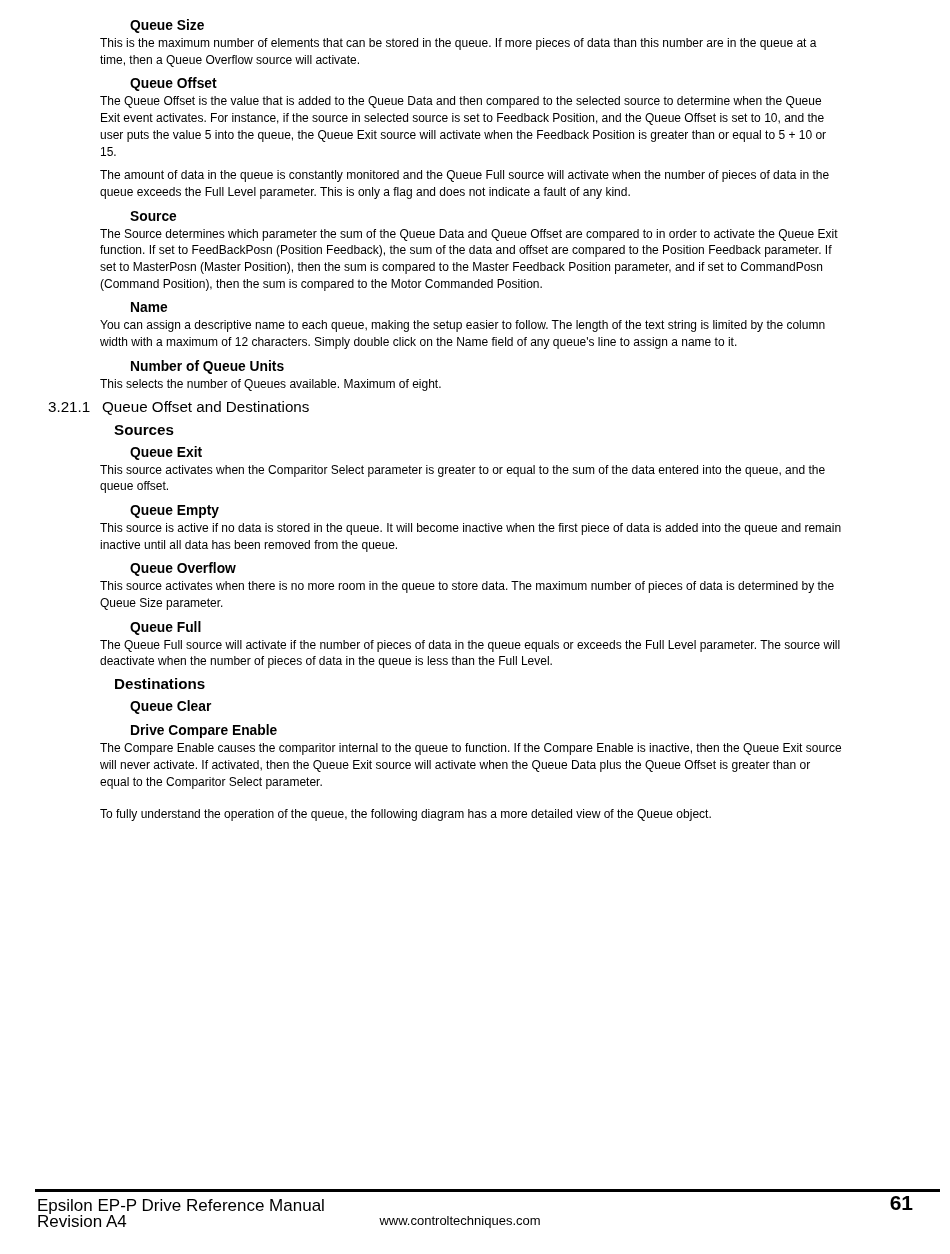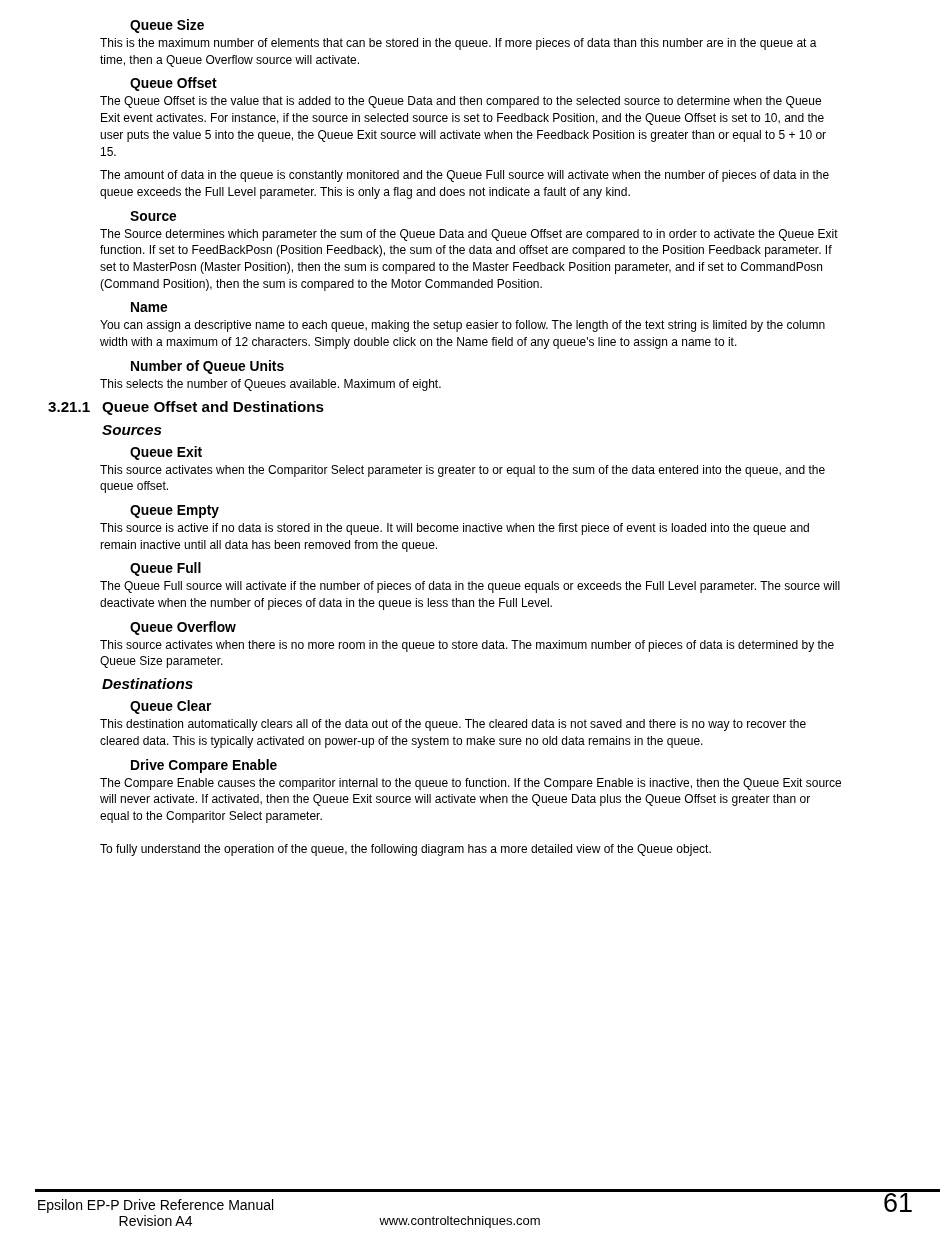--- a/index.html
+++ b/index.html
@@ -32,61 +32,59 @@
   .closing-para p {
     font-size: 12px;
     line-height: 16.7px;
     margin: 0;
   }
   .section-head {
     position: relative;
     margin-top: 5px;
     margin-left: 2px;
     font-size: 15.2px;
-    font-weight: bold;
+    font-weight: normal;
     line-height: 18px;
   }
   .section-head .sec-num {
     position: absolute;
     left: -54px;
     top: 0;
   }
   .group-head {
     margin-top: 5px;
-    margin-left: 2px;
+    margin-left: 14px;
     font-size: 15.2px;
     font-weight: bold;
     line-height: 18px;
-    font-style: italic;
   }
   .group-head + .block { margin-top: 5px; }
   .closing-para { margin-top: 16px; }
   .footer-rule {
     position: absolute;
     left: 35px;
     top: 1189px;
     width: 905px;
     height: 3px;
     background: #000000;
   }
   .page-number {
     position: absolute;
     top: 1192px;
     right: 37px;
-    font-size: 27px;
-    font-weight: normal;
+    font-size: 21px;
+    font-weight: bold;
     line-height: 22px;
   }
   .footer-left {
     position: absolute;
     left: 37px;
     top: 1198px;
-    font-size: 14px;
+    font-size: 17px;
     line-height: 15.5px;
-    text-align: center;
   }
   .footer-site {
     position: absolute;
     left: 0;
     top: 1213px;
     width: 920px;
     text-align: center;
     font-size: 13px;
     line-height: 15.5px;
   }
@@ -133,38 +131,37 @@
 
     <div class="group-head">Sources</div>
 
     <section class="block">
       <h3>Queue Exit</h3>
       <p>This source activates when the Comparitor Select parameter is greater to or equal to the sum of the data entered into the queue, and the queue offset.</p>
     </section>
 
     <section class="block">
       <h3>Queue Empty</h3>
-      <p>This source is active if no data is stored in the queue. It will become inactive when the first piece of event is loaded into the queue and remain inactive until all data has been removed from the queue.</p>
+      <p>This source is active if no data is stored in the queue. It will become inactive when the first piece of data is added into the queue and remain inactive until all data has been removed from the queue.</p>
+    </section>
+
+    <section class="block">
+      <h3>Queue Overflow</h3>
+      <p>This source activates when there is no more room in the queue to store data. The maximum number of pieces of data is determined by the Queue Size parameter.</p>
     </section>
 
     <section class="block">
       <h3>Queue Full</h3>
       <p>The Queue Full source will activate if the number of pieces of data in the queue equals or exceeds the Full Level parameter. The source will deactivate when the number of pieces of data in the queue is less than the Full Level.</p>
     </section>
 
-    <section class="block">
-      <h3>Queue Overflow</h3>
-      <p>This source activates when there is no more room in the queue to store data. The maximum number of pieces of data is determined by the Queue Size parameter.</p>
-    </section>
-
     <div class="group-head">Destinations</div>
 
     <section class="block">
       <h3>Queue Clear</h3>
-      <p>This destination automatically clears all of the data out of the queue. The cleared data is not saved and there is no way to recover the cleared data. This is typically activated on power-up of the system to make sure no old data remains in the queue.</p>
     </section>
 
     <section class="block">
       <h3>Drive Compare Enable</h3>
       <p>The Compare Enable causes the comparitor internal to the queue to function. If the Compare Enable is inactive, then the Queue Exit source will never activate. If activated, then the Queue Exit source will activate when the Queue Data plus the Queue Offset is greater than or equal to the Comparitor Select parameter.</p>
     </section>
 
     <div class="closing-para">
       <p>To fully understand the operation of the queue, the following diagram has a more detailed view of the Queue object.</p>
     </div>

